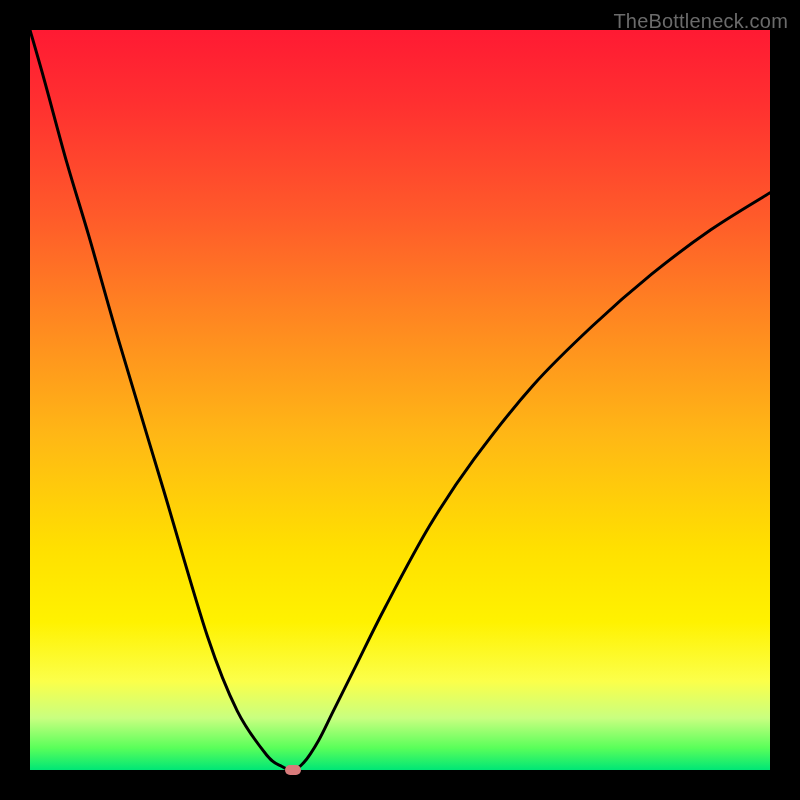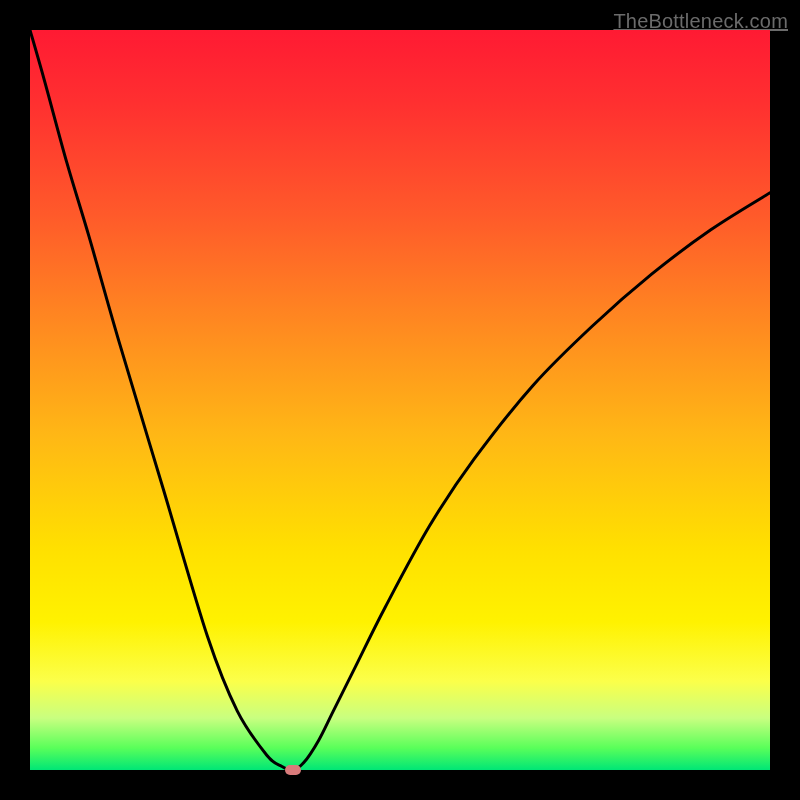--- a/index.html
+++ b/index.html
@@ -34,21 +34,20 @@
     transform: translate(-50%, -50%);
   }
   .watermark {
     position: absolute;
     top: 10px;
     right: 12px;
     color: #6b6b6b;
     font-size: 20px;
     font-weight: 500;
     letter-spacing: 0.2px;
-    text-decoration: underline;
   }
 </style>
 </head>
 <body>
 
 <div class="frame">
   <div class="watermark">TheBottleneck.com</div>
   <div class="plot">
     <svg class="curve" viewBox="0 0 740 740" preserveAspectRatio="none">
       <path id="curve-path" d="M 0 0 C 2.466666666666667 8.633333333333326, 8.633333333333333 29.599999999999948, 14.8 51.799999999999955 C 20.96666666666667 73.99999999999996, 29.599999999999998 107.30000000000003, 37 133.20000000000005 C 44.4 159.10000000000005, 50.56666666666667 177.60000000000005, 59.2 207.20000000000005 C 67.83333333333334 236.80000000000004, 76.46666666666667 268.8666666666667, 88.8 310.8 C 101.13333333333333 352.73333333333335, 118.39999999999999 409.4666666666667, 133.2 458.8 C 148 508.1333333333333, 165.26666666666665 569.8, 177.6 606.8 C 189.93333333333334 643.8, 197.33333333333334 661.0666666666666, 207.20000000000002 680.8 C 217.0666666666667 700.5333333333333, 229.4 715.95, 236.8 725.2 C 244.20000000000002 734.45, 247.28333333333336 733.8333333333333, 251.60000000000002 736.3 C 255.91666666666669 738.7666666666667, 259 740.6166666666667, 262.7 740 C 266.4 739.3833333333333, 269.48333333333335 737.5333333333333, 273.8 732.6 C 278.1166666666667 727.6666666666667, 283.6666666666667 719.0333333333333, 288.6 710.4 C 293.53333333333336 701.7666666666667, 297.2333333333333 693.1333333333333, 303.4 680.8 C 309.56666666666666 668.4666666666666, 316.9666666666667 653.6666666666666, 325.6 636.4 C 334.23333333333335 619.1333333333333, 342.8666666666667 600.6333333333334, 355.2 577.2 C 367.5333333333333 553.7666666666667, 384.8 520.4666666666666, 399.6 495.79999999999995 C 414.40000000000003 471.13333333333327, 426.73333333333335 452.6333333333333, 444 429.2 C 461.26666666666665 405.76666666666665, 483.4666666666667 377.4, 503.20000000000005 355.2 C 522.9333333333334 333, 542.6666666666666 314.5, 562.4 296 C 582.1333333333333 277.5, 601.8666666666667 260.2333333333333, 621.6 244.2 C 641.3333333333334 228.16666666666666, 661.0666666666667 213.36666666666673, 680.8000000000001 199.80000000000007 C 700.5333333333334 186.2333333333334, 730.1333333333333 168.96666666666664, 740 162.79999999999995" fill="none" stroke="#000" stroke-width="3" stroke-linecap="round" stroke-linejoin="round"></path>

